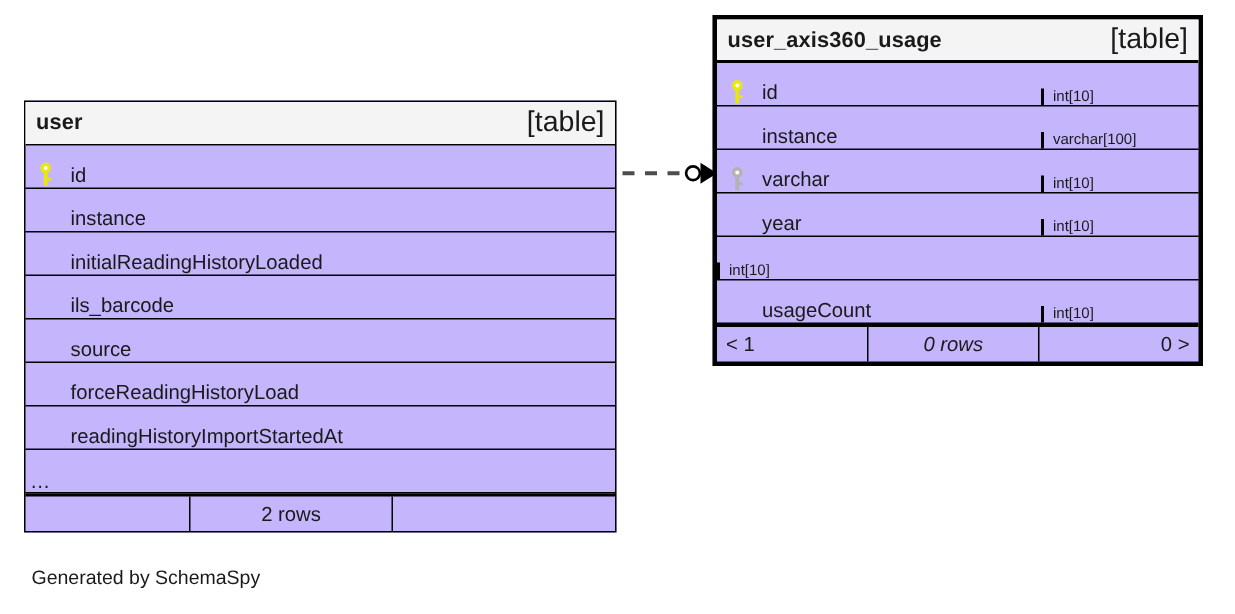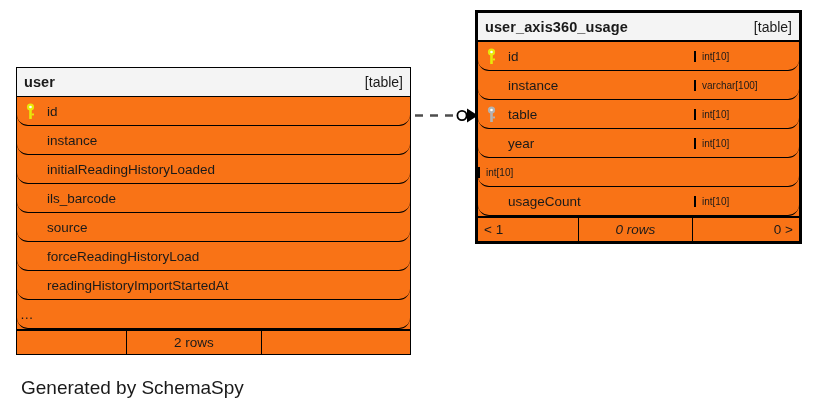--- a/index.html
+++ b/index.html
@@ -13,21 +13,21 @@
     position: relative;
     overflow: hidden;
     font-family: "Liberation Sans", sans-serif;
     color: #1a1a1a;
   }
 
   
   .table-node {
     position: absolute;
     box-sizing: border-box;
-    background: #f97316;
+    background: #c4b5fd;
   }
   .table-node.thin  { border: 1.5px solid #000000; }
   .table-node.thick { border: 3px solid #000000; }
 
   .tbl-header {
     display: flex;
     align-items: center;
     justify-content: space-between;
     background: #f4f4f4;
     border-bottom: 1.5px solid #000000;
@@ -36,32 +36,31 @@
     height: 29px;
   }
   .thick > .tbl-header { border-bottom: 2.5px solid #000000; }
   .tbl-title {
     font-weight: bold;
     font-size: 14.5px;
     letter-spacing: 0.1px;
     white-space: nowrap;
   }
   .tbl-kind {
-    font-size: 14px;
+    font-size: 19px;
     color: #1a1a1a;
     white-space: nowrap;
   }
 
   .tbl-row {
     display: flex;
-    align-items: center;
+    align-items: flex-end;
     height: 29px;
     border-bottom: 1.5px solid #000000;
     box-sizing: border-box;
-    border-radius: 11px;
   }
   .tbl-row:last-of-type { border-bottom: none; }
 
   .cell-name {
     flex: 1 1 auto;
     display: flex;
     align-items: center;
     box-sizing: border-box;
     padding-left: 6px;
     min-width: 0;
@@ -111,21 +110,21 @@
   .foot-prev { justify-content: flex-start; }
   .foot-mid  { justify-content: center;  border-left: 1.5px solid #000000; border-right: 1.5px solid #000000; }
   .foot-next { justify-content: flex-end; }
 
   
   .connector { position: absolute; }
 
   
   .caption {
     position: absolute;
-    font-size: 19px;
+    font-size: 13px;
     color: #1a1a1a;
     white-space: nowrap;
   }
 </style>
 </head>
 <body>
 
 <div class="table-node thin" style="left:16px; top:67px; width:395px;">
 
   <div class="tbl-header">
@@ -234,21 +233,21 @@
   <div class="tbl-row">
     <div class="cell-name">
       <span class="key-slot">
         <svg width="9" height="17" viewBox="0 0 9 17">
           <circle cx="4.5" cy="4" r="3.6" fill="#b3b3b3"></circle>
           <circle cx="4.5" cy="4" r="1.3" fill="#ffffff"></circle>
           <rect x="3.2" y="6.5" width="2.6" height="9.5" fill="#b3b3b3"></rect>
           <rect x="5.8" y="10.5" width="2.2" height="1.9" fill="#b3b3b3"></rect>
         </svg>
       </span>
-      <span class="col-label">table</span>
+      <span class="col-label">varchar</span>
     </div>
     <div class="cell-type" style="width:105px;">int[10]</div>
   </div>
 
   <div class="tbl-row">
     <div class="cell-name">
       <span class="key-slot"></span>
       <span class="col-label">year</span>
     </div>
     <div class="cell-type" style="width:105px;">int[10]</div>

